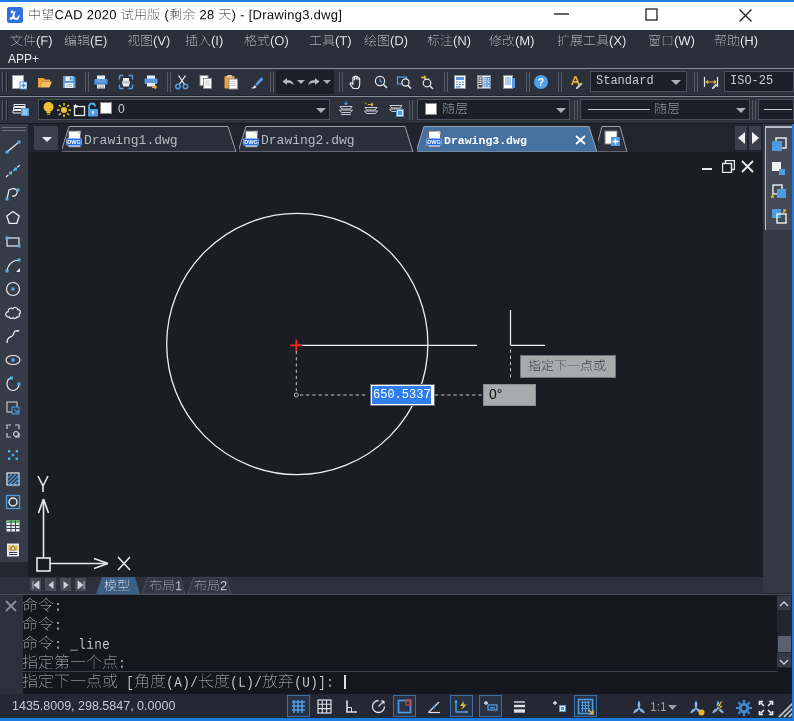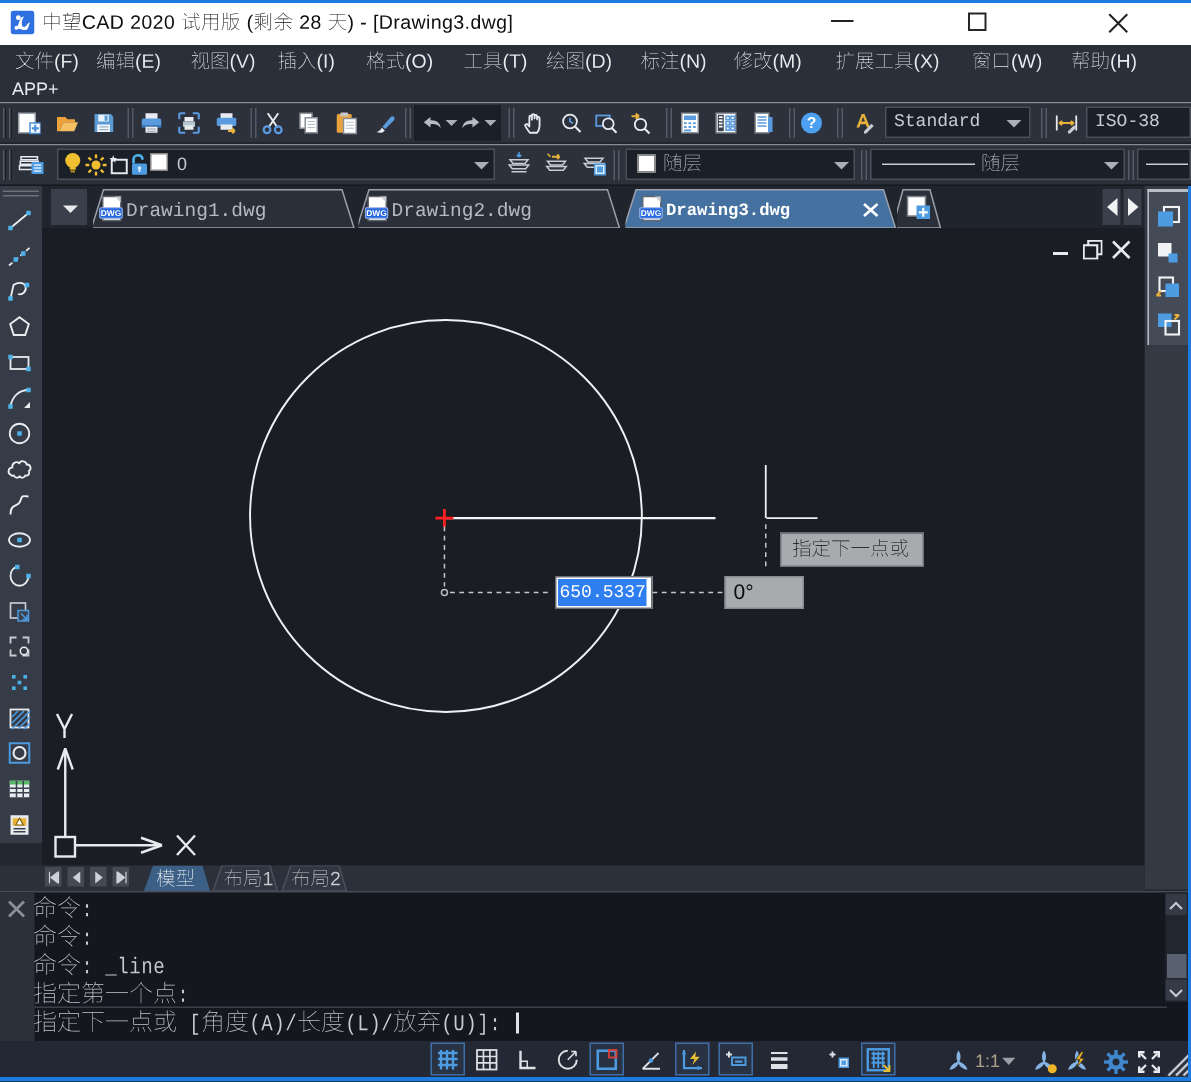--- a/index.html
+++ b/index.html
@@ -304,21 +304,21 @@
 <div style="position:absolute;left:694px;top:72px;width:1px;height:20px;background:#555c66"></div>
 <div style="position:absolute;left:697px;top:72px;width:1px;height:20px;background:#555c66"></div>
 <div style="position:absolute;left:703px;top:74px;line-height:0">
       <svg width="16" height="16" viewBox="0 0 16 16">
         <path d="M1.5 3v10M14.5 3v10" stroke="#e8ecf0" stroke-width="1.2"></path>
         <path d="M3 8h10m-10 0l2.2-1.4M3 8l2.2 1.4M13 8l-2.2-1.4M13 8l-2.2 1.4" stroke="#e8b23a" stroke-width="1.2" fill="none"></path>
         <path d="M9 13.5l4-4 1.5 1.5-4 4H9z" fill="#c8ccd2"></path>
       </svg>
     </div>
 <div style="position:absolute;left:724px;top:71px;width:70px;height:21px;background:#1b1f27;border:1px solid #4a515c"></div>
-<div style="position:absolute;left:730px;top:74px;font-family:'Liberation Mono',sans-serif;font-size:12px;color:#c8ccd2;font-weight:normal;letter-spacing:0;white-space:pre;line-height:14px">ISO-38</div>
+<div style="position:absolute;left:730px;top:74px;font-family:'Liberation Mono',sans-serif;font-size:12px;color:#c8ccd2;font-weight:normal;letter-spacing:0;white-space:pre;line-height:14px">ISO-25</div>
 <div style="position:absolute;left:0px;top:96px;width:794px;height:1px;background:#868c96"></div>
 <div style="position:absolute;left:0px;top:97px;width:794px;height:26px;background:#2c313c"></div>
 <div style="position:absolute;left:0px;top:123px;width:794px;height:1px;background:#171a20"></div>
 <div style="position:absolute;left:2px;top:100px;width:2px;height:20px;background:#565d68;border-right:1px solid #1a1e24"></div>
 <div style="position:absolute;left:6px;top:100px;width:2px;height:20px;background:#565d68;border-right:1px solid #1a1e24"></div>
 <div style="position:absolute;left:11px;top:99px;line-height:0">
       <svg width="20" height="18" viewBox="0 0 20 18">
         <path d="M3 5.5h11v2H3z" fill="none" stroke="#e8ecf0"></path>
         <path d="M2.5 8.5h12v2h-12z" fill="none" stroke="#e8ecf0"></path>
         <path d="M2 11.5h13v2.5H2z" fill="none" stroke="#e8ecf0"></path>
@@ -780,20 +780,21 @@
     </div>
 <div style="position:absolute;left:23px;top:671px;width:755px;height:1px;background:#3a404a"></div>
 <div style="position:absolute;left:22px;top:673px;line-height:0">
       <svg width="313" height="20" viewBox="0 0 313 20">
         <path d="M7.2 0.6H7.6V5.4Q7.6 5.7 7.9 5.9Q8.1 6 9 6Q9.2 6 9.6 6Q10 6 10.6 6Q11.1 6 11.7 6Q12.3 6 12.7 6Q13.2 6 13.4 6Q13.9 6 14.1 5.8Q14.4 5.7 14.5 5.2Q14.6 4.7 14.6 3.8Q14.7 3.9 14.8 3.9Q15 4 15.1 4Q15 5 14.9 5.5Q14.8 6.1 14.4 6.3Q14.1 6.5 13.4 6.5Q13.3 6.5 12.9 6.5Q12.4 6.5 11.8 6.5Q11.2 6.5 10.6 6.5Q10 6.5 9.6 6.5Q9.2 6.5 9.1 6.5Q8.3 6.5 7.9 6.4Q7.5 6.3 7.3 6.1Q7.2 5.8 7.2 5.4ZM13.6 1.7 14.1 2.1Q13.2 2.4 12.1 2.7Q11 3 9.8 3.3Q8.6 3.5 7.5 3.8Q7.5 3.7 7.4 3.6Q7.4 3.4 7.3 3.4Q8.4 3.1 9.6 2.9Q10.8 2.6 11.9 2.3Q12.9 2 13.6 1.7ZM7.2 8.2H14.5V14.8H14V8.7H7.7V14.9H7.2ZM7.4 10.9H14.2V11.4H7.4ZM7.4 13.7H14.3V14.1H7.4ZM0.7 9.3Q1.3 9.1 2.2 8.8Q3.1 8.6 4.1 8.2Q5.1 7.9 6 7.6L6.1 8Q4.7 8.5 3.3 9Q2 9.4 0.9 9.8ZM0.8 4H5.9V4.4H0.8ZM3.3 0.5H3.8V14.2Q3.8 14.5 3.7 14.6Q3.6 14.8 3.3 14.8Q3.1 14.9 2.7 14.9Q2.2 14.9 1.5 14.9Q1.5 14.8 1.4 14.7Q1.3 14.6 1.3 14.5Q1.9 14.5 2.4 14.5Q2.8 14.5 3 14.5Q3.2 14.5 3.2 14.4Q3.3 14.3 3.3 14.2Z M19.2 5.5H29V5.9H19.2ZM24 9.3H29.4V9.7H24ZM23.7 5.6H24.2V14.1L23.7 14ZM20 7.8 20.4 7.8Q20.1 10.2 19.3 12Q18.5 13.8 17.2 15Q17.1 14.9 17 14.9Q17 14.8 16.9 14.8Q16.8 14.7 16.8 14.7Q18.1 13.6 18.9 11.8Q19.6 10.1 20 7.8ZM19.9 9.9Q20.4 11.3 21.1 12.1Q21.9 12.9 22.8 13.4Q23.8 13.8 25 14Q26.2 14.2 27.6 14.2Q27.7 14.2 28 14.2Q28.4 14.2 28.9 14.2Q29.3 14.2 29.8 14.2Q30.3 14.2 30.7 14.2Q31.1 14.2 31.2 14.2Q31.2 14.2 31.2 14.3Q31.1 14.4 31.1 14.5Q31 14.6 31 14.6H30.3H27.6Q26.1 14.6 24.8 14.5Q23.6 14.3 22.6 13.8Q21.6 13.3 20.8 12.4Q20 11.5 19.5 10.1ZM17.5 2.4H30.5V5.4H30V2.9H18V5.4H17.5ZM23.1 0.6 23.5 0.5Q23.8 0.9 24.1 1.4Q24.4 1.9 24.5 2.2L24 2.4Q23.9 2 23.6 1.5Q23.4 1 23.1 0.6Z M32.9 1.7H47.1V2.2H32.9ZM39.5 1.9H39.9V14.9H39.5ZM39.8 5.6 40 5.3Q40.8 5.6 41.7 6.1Q42.5 6.5 43.3 7Q44.1 7.5 44.8 7.9Q45.5 8.3 46 8.7L45.7 9.1Q45.2 8.7 44.6 8.3Q43.9 7.8 43 7.4Q42.2 6.9 41.4 6.4Q40.6 6 39.8 5.6Z M48.8 7.3H63.3V7.8H48.8Z M71.6 0.5H72.1V5.9H71.6ZM67.3 6V9.7H76.7V6ZM66.8 5.5H77.1V10.2H66.8ZM71.8 2.5H78.5V3H71.8ZM69.8 11.8 70.2 11.7Q70.3 12.2 70.4 12.8Q70.5 13.3 70.6 13.8Q70.6 14.3 70.6 14.7L70.1 14.7Q70.1 14.4 70.1 13.8Q70 13.3 70 12.8Q69.9 12.2 69.8 11.8ZM73.1 11.8 73.5 11.7Q73.8 12.2 74 12.7Q74.2 13.2 74.4 13.8Q74.6 14.3 74.7 14.6L74.2 14.8Q74.2 14.4 74 13.9Q73.8 13.3 73.6 12.8Q73.3 12.2 73.1 11.8ZM76.4 11.6 76.8 11.4Q77.2 11.9 77.6 12.5Q78.1 13 78.4 13.6Q78.8 14.1 78.9 14.6L78.5 14.8Q78.3 14.3 78 13.8Q77.6 13.2 77.2 12.7Q76.8 12.1 76.4 11.6ZM67.2 11.5 67.6 11.6Q67.2 12.5 66.6 13.4Q66 14.3 65.3 15L64.9 14.8Q65.6 14.2 66.2 13.3Q66.8 12.4 67.2 11.5Z M89.2 0.5H89.7Q89.7 2.6 89.9 4.4Q90 6.3 90.2 7.8Q90.5 9.4 90.9 10.6Q91.2 11.8 91.7 12.7Q92.2 13.5 92.7 14Q93.3 14.4 93.9 14.4Q94.3 14.4 94.5 13.7Q94.7 13 94.8 11.3Q94.9 11.4 95 11.5Q95.1 11.5 95.2 11.6Q95.2 12.8 95 13.5Q94.9 14.3 94.6 14.6Q94.4 14.9 93.9 14.9Q93.1 14.9 92.5 14.4Q91.8 13.9 91.3 13Q90.8 12.1 90.4 10.8Q90 9.5 89.8 7.9Q89.5 6.3 89.4 4.4Q89.2 2.6 89.2 0.5ZM90.9 1 91.2 0.6Q91.8 0.9 92.3 1.2Q92.9 1.5 93.4 1.8Q94 2.2 94.3 2.5L94 2.8Q93.7 2.5 93.2 2.2Q92.7 1.8 92.1 1.5Q91.5 1.2 90.9 1ZM93.5 5.3 94 5.4Q92.9 8.7 91 11Q89.1 13.3 86.3 14.8Q86.3 14.8 86.2 14.7Q86.2 14.6 86.1 14.5Q86 14.5 86 14.4Q88.7 13 90.6 10.7Q92.5 8.5 93.5 5.3ZM81.3 3.3H94.8V3.8H81.3ZM81.2 13.1Q82 12.9 83.2 12.7Q84.3 12.5 85.6 12.2Q86.9 11.9 88.2 11.6L88.2 12.1Q87 12.3 85.7 12.6Q84.5 12.9 83.3 13.2Q82.2 13.4 81.3 13.6ZM82.9 6.1V9.8H87V6.1ZM82.4 5.6H87.5V10.2H82.4Z M106.7 16.9V2.9H110.1V3.9H107.8V15.9H110.1V16.9Z M115.4 4.2H125.5V4.7H115.4ZM115.4 7.4H125.4V7.8H115.4ZM115.1 10.6H125.4V11H115.1ZM115.2 4.2H115.7V8.1Q115.7 8.9 115.6 9.8Q115.5 10.7 115.3 11.6Q115.1 12.5 114.6 13.4Q114.2 14.3 113.5 15Q113.4 15 113.4 14.9Q113.3 14.9 113.3 14.8Q113.2 14.7 113.1 14.7Q114 13.8 114.5 12.6Q114.9 11.4 115.1 10.3Q115.2 9.1 115.2 8.1ZM125.2 4.2H125.7V14Q125.7 14.3 125.6 14.5Q125.5 14.7 125.2 14.7Q124.9 14.8 124.3 14.8Q123.6 14.8 122.6 14.8Q122.6 14.8 122.5 14.7Q122.5 14.6 122.5 14.5Q122.4 14.4 122.4 14.3Q123 14.3 123.5 14.3Q124 14.3 124.4 14.3Q124.7 14.3 124.9 14.3Q125.1 14.3 125.2 14.2Q125.2 14.2 125.2 14ZM120 4.4H120.5V14.6H120ZM117.3 1.7H122.8V2.2H117.3ZM117.9 0.5 118.4 0.6Q117.9 1.4 117.2 2.4Q116.5 3.4 115.5 4.3Q114.6 5.3 113.5 6.1Q113.4 6 113.3 6Q113.3 5.9 113.2 5.9Q113.2 5.8 113.1 5.8Q114.2 5 115.1 4.1Q116.1 3.2 116.8 2.2Q117.5 1.3 117.9 0.5ZM122.6 1.7H122.7L122.8 1.7L123.1 1.9Q122.9 2.4 122.5 2.9Q122.2 3.4 121.8 3.8Q121.5 4.2 121.1 4.6Q121.1 4.5 121 4.4Q120.9 4.4 120.8 4.3Q121.1 4 121.5 3.6Q121.8 3.2 122.1 2.7Q122.4 2.2 122.6 1.8Z M131.2 5H142.8V5.4H131.2ZM131.5 9.7H141.1V10.1H131.5ZM134.2 3.3H134.7V7.8H139.5V3.3H140V8.2H134.2ZM140.9 9.7H141L141.1 9.6L141.4 9.8Q140.8 11 139.6 11.9Q138.5 12.8 137.1 13.3Q135.7 13.9 134.1 14.3Q132.6 14.6 131 14.8Q131 14.8 130.9 14.6Q130.8 14.5 130.8 14.4Q132.3 14.2 133.8 13.9Q135.4 13.6 136.8 13Q138.1 12.5 139.2 11.7Q140.3 10.9 140.9 9.8ZM133.9 10.2Q134.8 11.4 136.2 12.3Q137.6 13.2 139.4 13.7Q141.2 14.3 143.2 14.5Q143.2 14.6 143.1 14.6Q143.1 14.7 143 14.8Q143 14.9 142.9 14.9Q140.9 14.7 139.1 14.1Q137.3 13.5 135.8 12.6Q134.4 11.6 133.5 10.3ZM130.5 2.3H143.1V2.8H130.5ZM130.3 2.3H130.7V6.7Q130.7 7.6 130.7 8.7Q130.6 9.7 130.5 10.8Q130.3 11.9 130 13Q129.7 14 129.2 15Q129.2 14.9 129.1 14.9Q129 14.8 128.9 14.8Q128.8 14.7 128.8 14.7Q129.3 13.8 129.6 12.8Q129.9 11.8 130 10.7Q130.2 9.6 130.2 8.6Q130.3 7.6 130.3 6.7ZM135.7 0.6 136.2 0.5Q136.5 0.9 136.8 1.5Q137.1 2 137.3 2.4L136.8 2.6Q136.7 2.2 136.4 1.6Q136.1 1.1 135.7 0.6Z M147.5 9.9Q147.5 11.9 148 13.6Q148.5 15.2 149.7 16.9H148.5Q147.4 15.2 146.8 13.6Q146.3 11.9 146.3 9.9Q146.3 7.9 146.8 6.3Q147.3 4.7 148.5 2.9H149.7Q148.5 4.7 148 6.3Q147.5 7.9 147.5 9.9Z M158.6 13.8 157.7 11H154.3L153.4 13.8H152.2L155.4 3.9H156.7L159.8 13.8ZM156 5 155.9 5.3 155.5 6.8 154.6 9.9H157.4L156.4 6.2Z M165.7 9.9Q165.7 12 165.2 13.6Q164.6 15.2 163.5 16.9H162.3Q163.5 15.1 164 13.5Q164.5 11.9 164.5 9.9Q164.5 8 164 6.3Q163.5 4.7 162.3 2.9H163.5Q164.7 4.7 165.2 6.3Q165.7 7.9 165.7 9.9Z M168.9 13.9 174 2.9H175.1L170 13.9Z M180.1 14.9Q180.1 14.8 180 14.7Q180 14.6 179.9 14.6Q179.9 14.5 179.9 14.4Q180 14.3 180.2 14.2Q180.4 14 180.4 13.6V0.6H180.8V14.4Q180.8 14.4 180.8 14.4Q180.7 14.4 180.6 14.5Q180.5 14.6 180.4 14.6Q180.2 14.7 180.2 14.8Q180.1 14.8 180.1 14.9ZM180.1 14.9V14.5L180.5 14.2L185.1 12.9Q185.1 13 185.2 13.1Q185.2 13.2 185.2 13.3Q183.5 13.8 182.6 14Q181.6 14.3 181.1 14.5Q180.6 14.7 180.4 14.7Q180.2 14.8 180.1 14.9ZM177 7H191V7.5H177ZM184.3 7.1Q184.9 8.8 185.9 10.2Q186.9 11.6 188.3 12.6Q189.7 13.6 191.4 14.1Q191.3 14.1 191.2 14.2Q191.2 14.3 191.1 14.4Q191.1 14.4 191 14.5Q189.3 13.9 187.9 12.9Q186.5 11.9 185.5 10.4Q184.4 9 183.8 7.3ZM188.6 0.9 189 1.1Q188.2 2.1 187.2 3Q186.2 3.9 185 4.6Q183.9 5.4 182.8 6Q182.7 5.9 182.7 5.9Q182.6 5.8 182.5 5.7Q182.4 5.7 182.3 5.6Q183.5 5.1 184.7 4.4Q185.8 3.6 186.8 2.7Q187.8 1.9 188.6 0.9Z M195.2 5H206.8V5.4H195.2ZM195.5 9.7H205.1V10.1H195.5ZM198.2 3.3H198.7V7.8H203.5V3.3H204V8.2H198.2ZM204.9 9.7H205L205.1 9.6L205.4 9.8Q204.8 11 203.6 11.9Q202.5 12.8 201.1 13.3Q199.7 13.9 198.1 14.3Q196.6 14.6 195 14.8Q195 14.8 194.9 14.6Q194.8 14.5 194.8 14.4Q196.3 14.2 197.8 13.9Q199.4 13.6 200.8 13Q202.1 12.5 203.2 11.7Q204.3 10.9 204.9 9.8ZM197.9 10.2Q198.8 11.4 200.2 12.3Q201.6 13.2 203.4 13.7Q205.2 14.3 207.2 14.5Q207.2 14.6 207.1 14.6Q207.1 14.7 207 14.8Q207 14.9 206.9 14.9Q204.9 14.7 203.1 14.1Q201.3 13.5 199.8 12.6Q198.4 11.6 197.5 10.3ZM194.5 2.3H207.1V2.8H194.5ZM194.3 2.3H194.7V6.7Q194.7 7.6 194.7 8.7Q194.6 9.7 194.5 10.8Q194.3 11.9 194 13Q193.7 14 193.2 15Q193.2 14.9 193.1 14.9Q193 14.8 192.9 14.8Q192.8 14.7 192.8 14.7Q193.3 13.8 193.6 12.8Q193.9 11.8 194 10.7Q194.2 9.6 194.2 8.6Q194.3 7.6 194.3 6.7ZM199.7 0.6 200.2 0.5Q200.5 0.9 200.8 1.5Q201.1 2 201.3 2.4L200.8 2.6Q200.7 2.2 200.4 1.6Q200.1 1.1 199.7 0.6Z M211.5 9.9Q211.5 11.9 212 13.6Q212.5 15.2 213.7 16.9H212.5Q211.4 15.2 210.8 13.6Q210.3 11.9 210.3 9.9Q210.3 7.9 210.8 6.3Q211.3 4.7 212.5 2.9H213.7Q212.5 4.7 212 6.3Q211.5 7.9 211.5 9.9Z M217.7 13.8V3.9H218.9V12.7H223V13.8Z M229.7 9.9Q229.7 12 229.2 13.6Q228.6 15.2 227.5 16.9H226.3Q227.5 15.1 228 13.5Q228.5 11.9 228.5 9.9Q228.5 8 228 6.3Q227.5 4.7 226.3 2.9H227.5Q228.7 4.7 229.2 6.3Q229.7 7.9 229.7 9.9Z M232.9 13.9 238 2.9H239.1L234 13.9Z M243.5 0.7 243.9 0.5Q244.2 1 244.5 1.6Q244.8 2.2 244.9 2.6L244.5 2.9Q244.4 2.4 244.1 1.8Q243.8 1.2 243.5 0.7ZM240.8 3.3H247.9V3.7H240.8ZM243.3 6.4H246.7V6.9H243.3ZM246.5 6.4H247Q247 6.4 247 6.5Q247 6.5 247 6.6Q247 6.7 247 6.8Q246.9 8.8 246.9 10.2Q246.8 11.5 246.8 12.4Q246.7 13.3 246.6 13.7Q246.5 14.2 246.3 14.4Q246.2 14.6 246 14.6Q245.8 14.7 245.5 14.7Q245.2 14.7 244.7 14.7Q244.2 14.7 243.7 14.7Q243.7 14.6 243.7 14.4Q243.7 14.3 243.6 14.2Q244.2 14.2 244.7 14.2Q245.2 14.2 245.4 14.2Q245.6 14.2 245.7 14.2Q245.8 14.2 245.9 14.1Q246 13.9 246.1 13.5Q246.2 13 246.3 12.1Q246.4 11.3 246.4 9.9Q246.5 8.5 246.5 6.5ZM249.6 3.6H255.2V4H249.6ZM250.1 0.5 250.6 0.6Q250.3 2 249.9 3.4Q249.5 4.7 249 5.9Q248.4 7 247.8 7.9Q247.8 7.9 247.7 7.8Q247.6 7.8 247.5 7.7Q247.4 7.7 247.4 7.6Q248 6.8 248.5 5.6Q249 4.5 249.4 3.2Q249.9 1.9 250.1 0.5ZM253.6 3.7 254.1 3.8Q253.7 6.6 252.8 8.7Q252 10.8 250.6 12.4Q249.3 13.9 247.2 15Q247.2 14.9 247.1 14.8Q247.1 14.7 247 14.7Q246.9 14.6 246.9 14.6Q248.9 13.6 250.3 12.1Q251.6 10.6 252.4 8.5Q253.2 6.4 253.6 3.7ZM249.6 4.2Q250 6.6 250.7 8.7Q251.4 10.7 252.6 12.2Q253.7 13.8 255.3 14.6Q255.3 14.6 255.2 14.7Q255.2 14.7 255.1 14.8Q255 14.9 255 14.9Q253.3 14.1 252.2 12.5Q251 11 250.3 8.9Q249.6 6.8 249.2 4.3ZM243 3.4H243.5V7.3Q243.5 8.6 243.3 10Q243.1 11.3 242.6 12.6Q242 13.8 240.9 15Q240.9 14.9 240.8 14.8Q240.7 14.7 240.6 14.7Q241.7 13.6 242.2 12.3Q242.7 11.1 242.8 9.8Q243 8.5 243 7.3Z M256.9 2.4H271.1V2.9H256.9ZM256.9 9.6H271.1V10.1H256.9ZM260.8 7.6H261.3V9.4Q261.3 10.2 261.1 10.9Q261 11.7 260.6 12.4Q260.2 13.1 259.3 13.7Q258.5 14.4 257.1 14.9Q257 14.9 257 14.8Q256.9 14.7 256.9 14.7Q256.8 14.6 256.8 14.6Q258.1 14 259 13.4Q259.8 12.8 260.2 12.1Q260.5 11.5 260.7 10.8Q260.8 10.1 260.8 9.4ZM266.6 7.6H267.1V14.9H266.6ZM263.1 0.6 263.5 0.5Q263.8 1 264.2 1.6Q264.5 2.2 264.7 2.6L264.3 2.8Q264.1 2.4 263.8 1.7Q263.5 1.1 263.1 0.6ZM265.6 3.9 266 3.6Q266.7 4.1 267.5 4.7Q268.2 5.3 268.9 5.9Q269.6 6.6 270 7L269.6 7.4Q269.2 6.9 268.5 6.3Q267.9 5.6 267.1 5Q266.4 4.4 265.6 3.9ZM258.6 7Q258.6 7 258.6 6.9Q258.5 6.8 258.5 6.7Q258.5 6.6 258.4 6.5Q258.7 6.5 258.9 6.3Q259.2 6.1 259.5 5.9Q259.7 5.7 260.3 5.2Q260.8 4.7 261.4 4Q262.1 3.3 262.7 2.6L263.1 2.8Q262.1 4 261.1 5Q260.1 6 259.1 6.7V6.7Q259.1 6.7 259 6.8Q258.9 6.8 258.8 6.8Q258.7 6.9 258.7 6.9Q258.6 7 258.6 7ZM258.6 7V6.7L259.1 6.4L268.8 6Q268.8 6.1 268.8 6.2Q268.9 6.4 268.9 6.4Q266.6 6.5 265 6.6Q263.3 6.7 262.2 6.7Q261.1 6.8 260.4 6.8Q259.8 6.9 259.4 6.9Q259 6.9 258.9 7Q258.7 7 258.6 7Z M275.5 9.9Q275.5 11.9 276 13.6Q276.5 15.2 277.7 16.9H276.5Q275.4 15.2 274.8 13.6Q274.3 11.9 274.3 9.9Q274.3 7.9 274.8 6.3Q275.3 4.7 276.5 2.9H277.7Q276.5 4.7 276 6.3Q275.5 7.9 275.5 9.9Z M286.9 10.2Q286.9 12.2 286.2 13.1Q285.5 13.9 283.9 13.9Q282.4 13.9 281.8 13.1Q281.1 12.2 281.1 10.3V3.9H282.3V10.2Q282.3 11.6 282.6 12.2Q283 12.8 283.9 12.8Q284.9 12.8 285.3 12.2Q285.7 11.6 285.7 10.1V3.9H286.9Z M293.7 9.9Q293.7 12 293.2 13.6Q292.6 15.2 291.5 16.9H290.3Q291.5 15.1 292 13.5Q292.5 11.9 292.5 9.9Q292.5 8 292 6.3Q291.5 4.7 290.3 2.9H291.5Q292.7 4.7 293.2 6.3Q293.7 7.9 293.7 9.9Z M297.9 16.9V15.9H300.1V3.9H297.9V2.9H301.2V16.9Z M307.3 13.8V11.6H308.7V13.8ZM307.3 8.1V5.9H308.7V8.1Z" fill="#c8ccd2"></path>
       </svg>
     </div>
 <div style="position:absolute;left:344px;top:675px;width:2px;height:14px;background:#e0e3e8"></div>
 <div style="position:absolute;left:0px;top:694px;width:794px;height:24px;background:#232834"></div>
 <div style="position:absolute;left:0px;top:718px;width:794px;height:3px;background:#1e7ce0"></div>
+<div style="position:absolute;left:12px;top:699px;font-family:'Liberation Sans',sans-serif;font-size:12.5px;color:#c5cad2;font-weight:normal;letter-spacing:0;white-space:pre;line-height:14.5px">1435.8009, 298.5847, 0.0000</div>
 <div style="position:absolute;left:287px;top:695px;width:23px;height:22px;background:#283243;border:1px solid #3f6ea6"></div>
 <div style="position:absolute;left:289px;top:697px;line-height:0">
       <svg width="19" height="19" viewBox="0 0 19 19">
         <path d="M3 5h13M3 9h13M3 13h13M5 3v13M9 3v13M13 3v13" stroke="#4d9be0" stroke-width="1.6"></path>
       </svg>
     </div>
 <div style="position:absolute;left:315px;top:697px;line-height:0">
       <svg width="19" height="19" viewBox="0 0 19 19">
         <rect x="3" y="3" width="13" height="13" fill="none" stroke="#dde0e4" stroke-width="1.2"></rect>
         <path d="M3 7.3h13M3 11.6h13M7.3 3v13M11.6 3v13" stroke="#dde0e4" stroke-width="1.1"></path>

